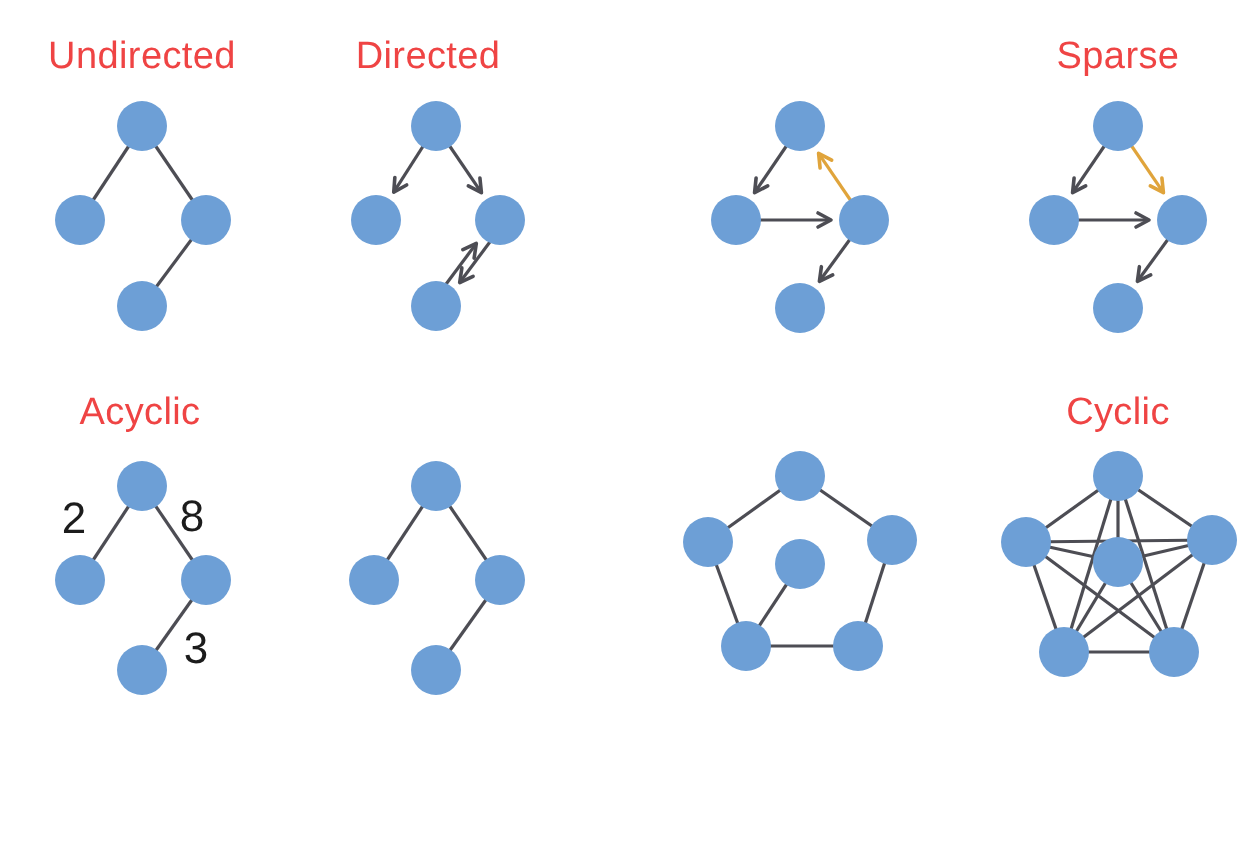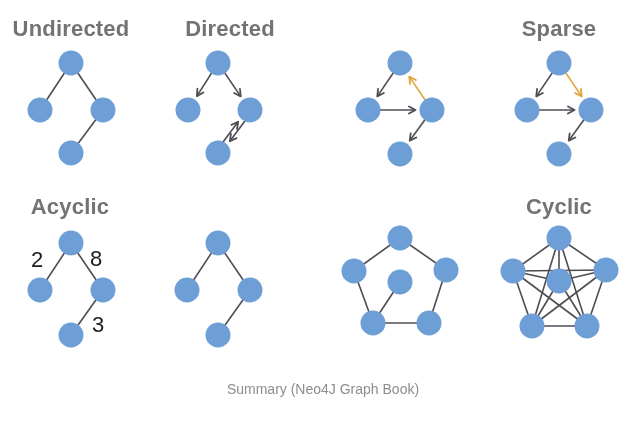--- a/index.html
+++ b/index.html
@@ -3,21 +3,21 @@
 <meta charset="utf-8">
 <style>
   html,body{margin:0;padding:0;background:#fff;}
   .canvas{
     position:relative;width:630px;height:421px;background:#ffffff;
     overflow:hidden;font-family:"Liberation Sans",sans-serif;
   }
   #graph-svg{position:absolute;left:0;top:0;}
   .panel-title{
     position:absolute;transform:translate(-50%,-50%);
-    font-size:22px;font-weight:700;color:#737373;white-space:nowrap;
+    font-size:19px;font-weight:400;color:#ef4444;white-space:nowrap;
     letter-spacing:0.2px;
   }
   .caption{
     position:absolute;transform:translate(-50%,-50%);
     font-size:14px;font-weight:400;color:#8d8d8d;white-space:nowrap;
   }
 </style>
 </head>
 <body>
 
@@ -125,20 +125,19 @@
         <circle cx="559" cy="238" r="12.5" fill="#6d9fd6"></circle>
         <circle cx="513" cy="271" r="12.5" fill="#6d9fd6"></circle>
         <circle cx="606" cy="270" r="12.5" fill="#6d9fd6"></circle>
         <circle cx="532" cy="326" r="12.5" fill="#6d9fd6"></circle>
         <circle cx="587" cy="326" r="12.5" fill="#6d9fd6"></circle>
         <circle cx="559" cy="281" r="12.5" fill="#6d9fd6"></circle>
       </g>
     </svg>
 
   <div class="panel-title" style="left:71px;top:29px">Undirected</div>
-  <div class="panel-title" style="left:230px;top:29px">Directed</div>
+  <div class="panel-title" style="left:214px;top:29px">Directed</div>
   <div class="panel-title" style="left:559px;top:29px">Sparse</div>
   <div class="panel-title" style="left:70px;top:207px">Acyclic</div>
   <div class="panel-title" style="left:559px;top:207px">Cyclic</div>
 
-  <div class="caption" style="left:323px;top:389px">Summary (Neo4J Graph Book)</div>
 
 </div>
 
 </body></html>

